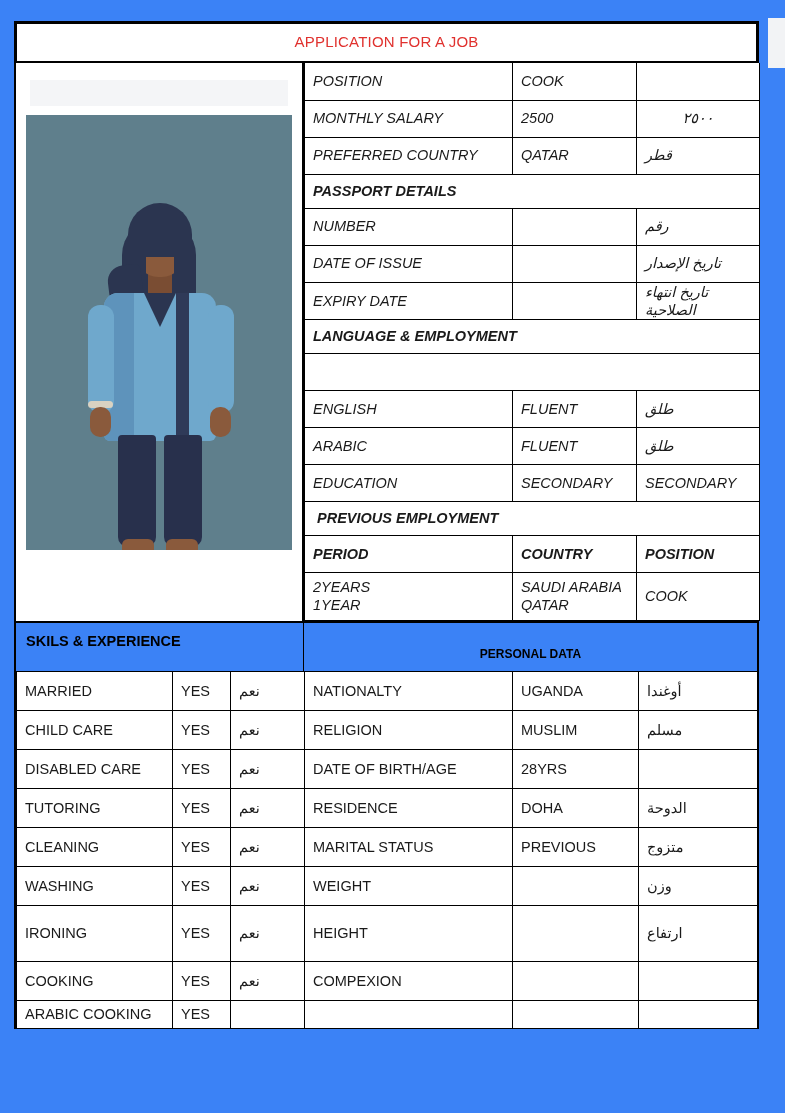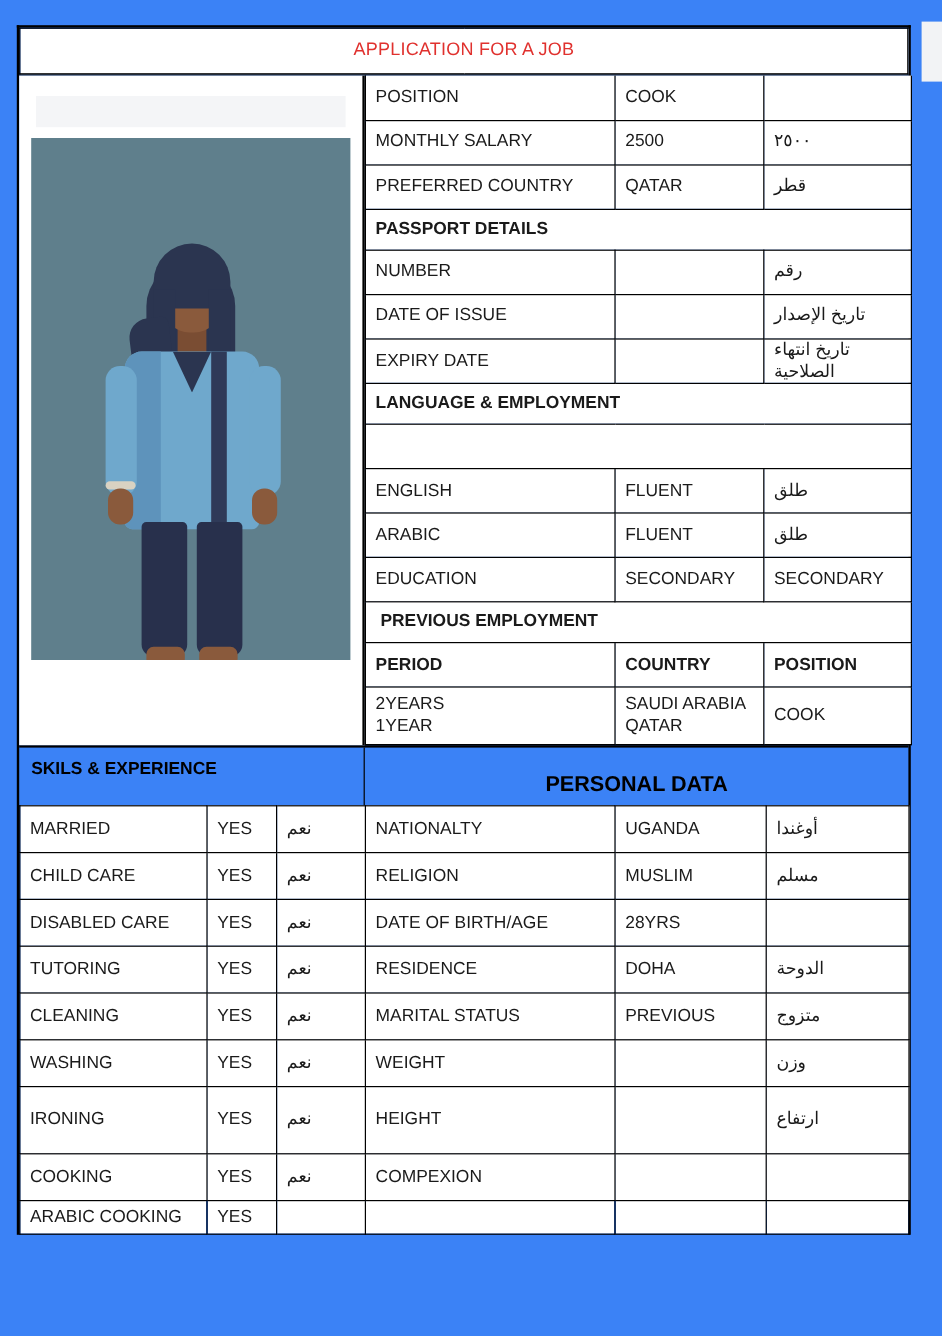--- a/index.html
+++ b/index.html
@@ -44,21 +44,21 @@
     color: #1a1a1a;
     vertical-align: middle;
     line-height: 1.25;
     background: #ffffff;
   }
   .lbl      { color: #c9413f; }
   .lbl-b    { color: #c9413f; font-weight: bold; }
   .blk      { color: #1a1a1a; }
   .bold     { font-weight: bold; }
   .ar       { text-align: left; direction: rtl; font-size: 14px; }
-  .ar-l     { text-align: left;  direction: rtl; font-size: 14px; }
+  .ar-l     { text-align: center;  direction: rtl; font-size: 14px; }
   .shade    { background: #f4f5f7; }
 
   
   #title-cell {
     height: 38px;
     text-align: center;
     color: #e0312e;
     font-size: 15px;
     letter-spacing: .2px;
   }
@@ -89,21 +89,21 @@
     height: 435px;
     background: #5f7f8c;
     position: relative;
     overflow: hidden;
   }
   #data-col {
     flex: 1 1 auto;
     width: 455px;
   }
   #data-col table.grid td { height: 37px; }
-  #data-col table.grid { border-top: none; }
+  #data-col table.grid { border-top: none; font-style: italic; }
   #data-col table.grid tr:first-child td { border-top: none; }
 
   
   .sect td { font-weight: bold; height: 34px !important; }
 
   
   .prev-rec td { height: 48px !important; vertical-align: top; padding-top: 6px; }
 
   
   #skills-head {
@@ -115,21 +115,21 @@
     border-right: 1px solid #000000;
     height: 48px;
     display: flex; align-items: flex-start;
     padding: 10px 0 0 10px;
     font-weight: bold; font-size: 14.5px;
   }
   #skills-head-right {
     flex: 1 1 auto;
     height: 48px;
     display: flex; align-items: center; justify-content: center;
-    font-weight: bold; font-size: 18px;
+    font-weight: bold; font-size: 12px;
     padding-top: 14px;
   }
   #bottom-table td { height: 39px; }
   #bottom-table tr.tall td { height: 56px; }
   #bottom-table tr.clipped td { height: 28px; overflow: hidden; }
 
   
   .p-abs { position: absolute; }
   #p-scarf-back { left: 96px; top: 104px; width: 74px; height: 96px; background: #2b3550; border-radius: 36px 36px 18px 18px; }
   #p-neck  { left: 122px; top: 150px; width: 24px; height: 34px; background: #7a4d33; }

